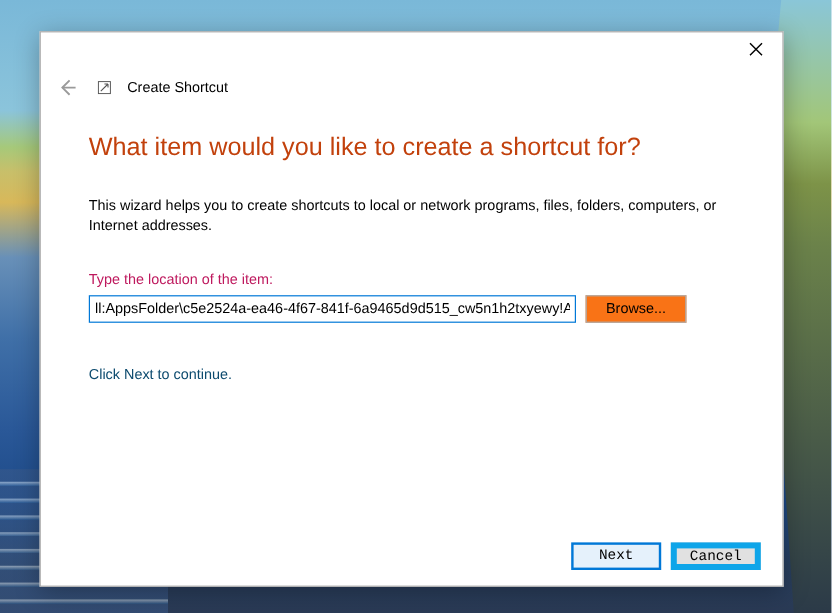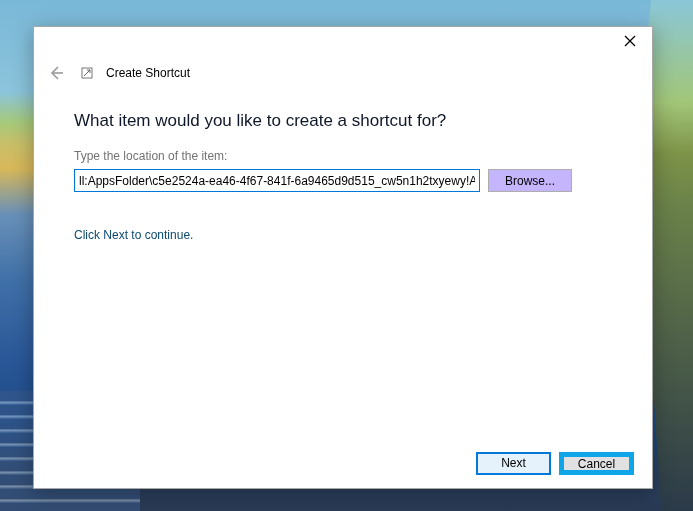--- a/index.html
+++ b/index.html
@@ -122,55 +122,55 @@
     .wizard-title {
       font-size: 12px;
       color: #000;
     }
 
     .content {
       flex: 1;
       padding: 22px 40px 0 40px;
     }
     .heading {
-      font-size: 17px;
-      color: #0f172a;
-      margin-bottom: 18px;
+      font-size: 21px;
+      color: #c2410c;
+      margin-bottom: 28px;
       font-weight: 400;
     }
     .desc {
       font-size: 12px;
       color: #000;
       line-height: 1.45;
       margin-bottom: 28px;
     }
     .field-label {
       font-size: 12px;
-      color: #737373;
+      color: #be185d;
       margin-bottom: 6px;
     }
     .input-row {
       display: flex;
       gap: 8px;
       margin-bottom: 36px;
     }
     .location-input {
       flex: 0 0 406px;
       height: 23px;
       border: 1px solid #0078d7;
       font-size: 12px;
       padding: 0 4px;
       font-family: "Segoe UI", Tahoma, sans-serif;
       color: #000;
       background: #fff;
     }
     .browse-btn {
       width: 84px;
       height: 23px;
-      background: #c4b5fd;
+      background: #f97316;
       border: 1px solid #adadad;
       font-size: 12px;
       cursor: pointer;
       font-family: "Segoe UI", Tahoma, sans-serif;
     }
     .continue-text {
       font-size: 12px;
       color: #0c4a6e;
     }
 
@@ -179,21 +179,21 @@
       display: flex;
       justify-content: flex-end;
       align-items: center;
       padding-right: 18px;
       gap: 8px;
     }
     .footer button {
       width: 75px;
       height: 23px;
       font-size: 12px;
-      font-family: Liberation Sans, sans-serif;
+      font-family: Liberation Mono, monospace;
       cursor: pointer;
     }
     .next-btn {
       background: #e5f1fb;
       border: 2px solid #0078d7;
     }
     .cancel-btn {
       background: #e1e1e1;
       border: 5px solid #0ea5e9;
     }
@@ -227,20 +227,21 @@
         <svg viewBox="0 0 12 12">
           <rect x="1" y="1" width="10" height="10" fill="none" stroke="#555" stroke-width="0.8"></rect>
           <path d="M3 9 L9 3 M9 3 L9 6 M9 3 L6 3" fill="none" stroke="#555" stroke-width="0.9"></path>
         </svg>
       </div>
       <div class="wizard-title">Create Shortcut</div>
     </div>
 
     <div class="content">
       <div class="heading">What item would you like to create a shortcut for?</div>
+      <div class="desc">This wizard helps you to create shortcuts to local or network programs, files, folders, computers, or Internet addresses.</div>
       <div class="field-label">Type the location of the item:</div>
       <div class="input-row">
         <input type="text" class="location-input" value="ll:AppsFolder\c5e2524a-ea46-4f67-841f-6a9465d9d515_cw5n1h2txyewy!App" style="">
         <button class="browse-btn">Browse...</button>
       </div>
       <div class="continue-text">Click Next to continue.</div>
     </div>
 
     <div class="footer">
       <button class="next-btn">Next</button>

